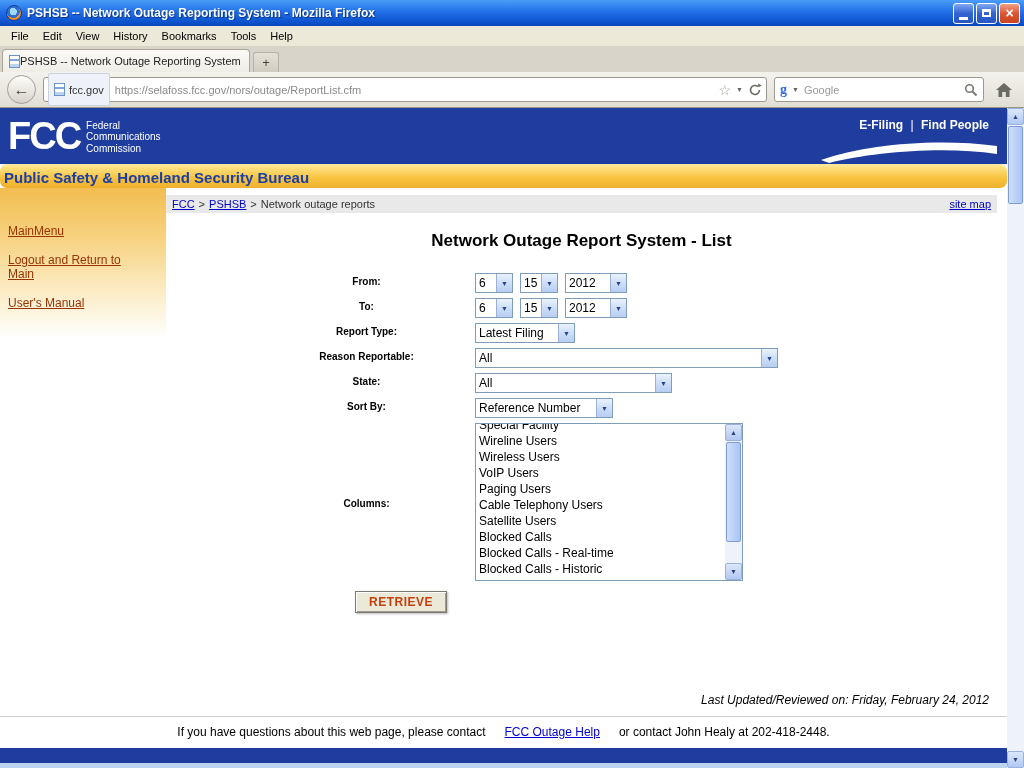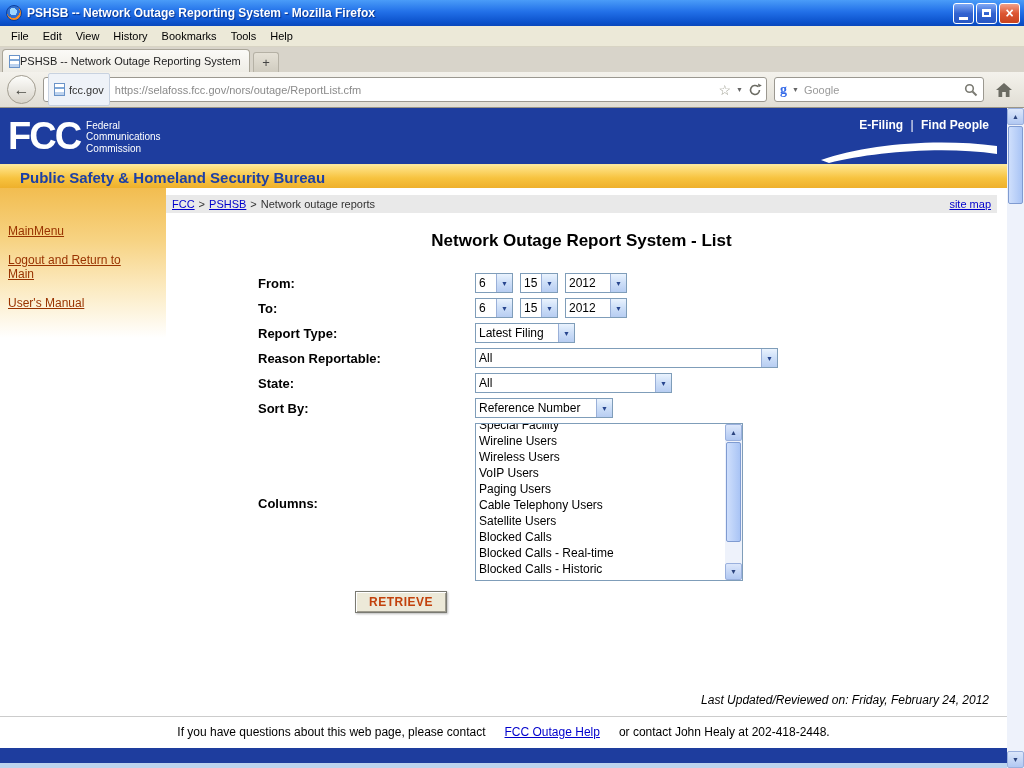--- a/index.html
+++ b/index.html
@@ -70,21 +70,21 @@
   .fcc-header { height:56px; background:#1e3d9e; position:relative; display:flex;
     align-items:center; padding-left:8px; color:#fff; }
   .fcc-logo { font-size:38px; font-weight:bold; letter-spacing:-2px; line-height:1; }
   .fcc-org { font-size:10px; line-height:1.15; margin-left:6px; margin-top:2px; }
   .fcc-links { position:absolute; right:18px; top:10px; font-size:12px; }
   .fcc-links a { color:#fff; font-weight:bold;margin-top:25px; }
   .fcc-links span { margin:0 4px; }
   .swoosh { position:absolute; right:8px; bottom:1px; }
 
   .bureau-bar { height:24px; background:linear-gradient(180deg,#ffe48a,#f7c33f 55%,#eeb02c);
-    border-top:2px solid #fce79a; display:flex; align-items:center; padding-left:20px; }
+    border-top:2px solid #fce79a; display:flex; align-items:center; padding-left:4px;border-radius:7px; }
   .bureau-title { color:#1b3fa6; font-weight:bold; font-size:15px; }
 
   .page-body { height:505px; display:flex; }
   .sidebar { width:166px; flex:0 0 auto; padding:36px 8px 0 8px;
     background:linear-gradient(180deg,#f2bd50 0%,#f7d383 35%,#fbe7b8 62%,#fdf4dd 82%,#fff 100%) no-repeat;
     background-size:100% 150px; }
   .sidebar .sidebar-link { color:#993300; text-decoration:underline; font-size:12px;
     margin-bottom:15px; cursor:pointer; width:140px; }
 
   .content { flex:1; padding-right:10px; }
@@ -93,21 +93,21 @@
   .breadcrumb a { color:#0000cc; text-decoration:underline; cursor:pointer; }
   .breadcrumb .sep { margin:0 4px; color:#333; }
   .breadcrumb .current { color:#333; }
   .breadcrumb .site-map { margin-left:auto; }
 
   .page-title { text-align:center; font-size:17px; font-weight:bold; color:#000;
     margin:18px 0 22px 0; }
 
   .report-form { padding-left:92px; }
   .form-row { display:flex; align-items:flex-start; margin-bottom:5px; }
-  .form-label { width:217px; font-size:13px; font-weight:bold; padding-top:3px; }
+  .form-label { width:217px; font-size:10px; font-weight:bold; padding-top:3px;text-align:center; }
 
   .xp-select { display:inline-flex; align-items:center; height:20px; background:#fff;
     border:1px solid #7f9db9; margin-right:7px; overflow:hidden; cursor:default; }
   .xp-select-text { flex:1; font-size:12px; padding:0 3px; white-space:nowrap; overflow:hidden; }
   .xp-select-btn { width:16px; height:100%; flex:0 0 auto;
     background:linear-gradient(180deg,#eaf3fe,#cfe0f8 45%,#b7cdf2); border-left:1px solid #9ab0d8;
     display:flex; align-items:center; justify-content:center; font-size:7px; color:#27458e; }
 
   .columns-list { position:relative; width:268px; height:158px; background:#fff;
     border:1px solid #7f9db9; overflow:hidden; }

